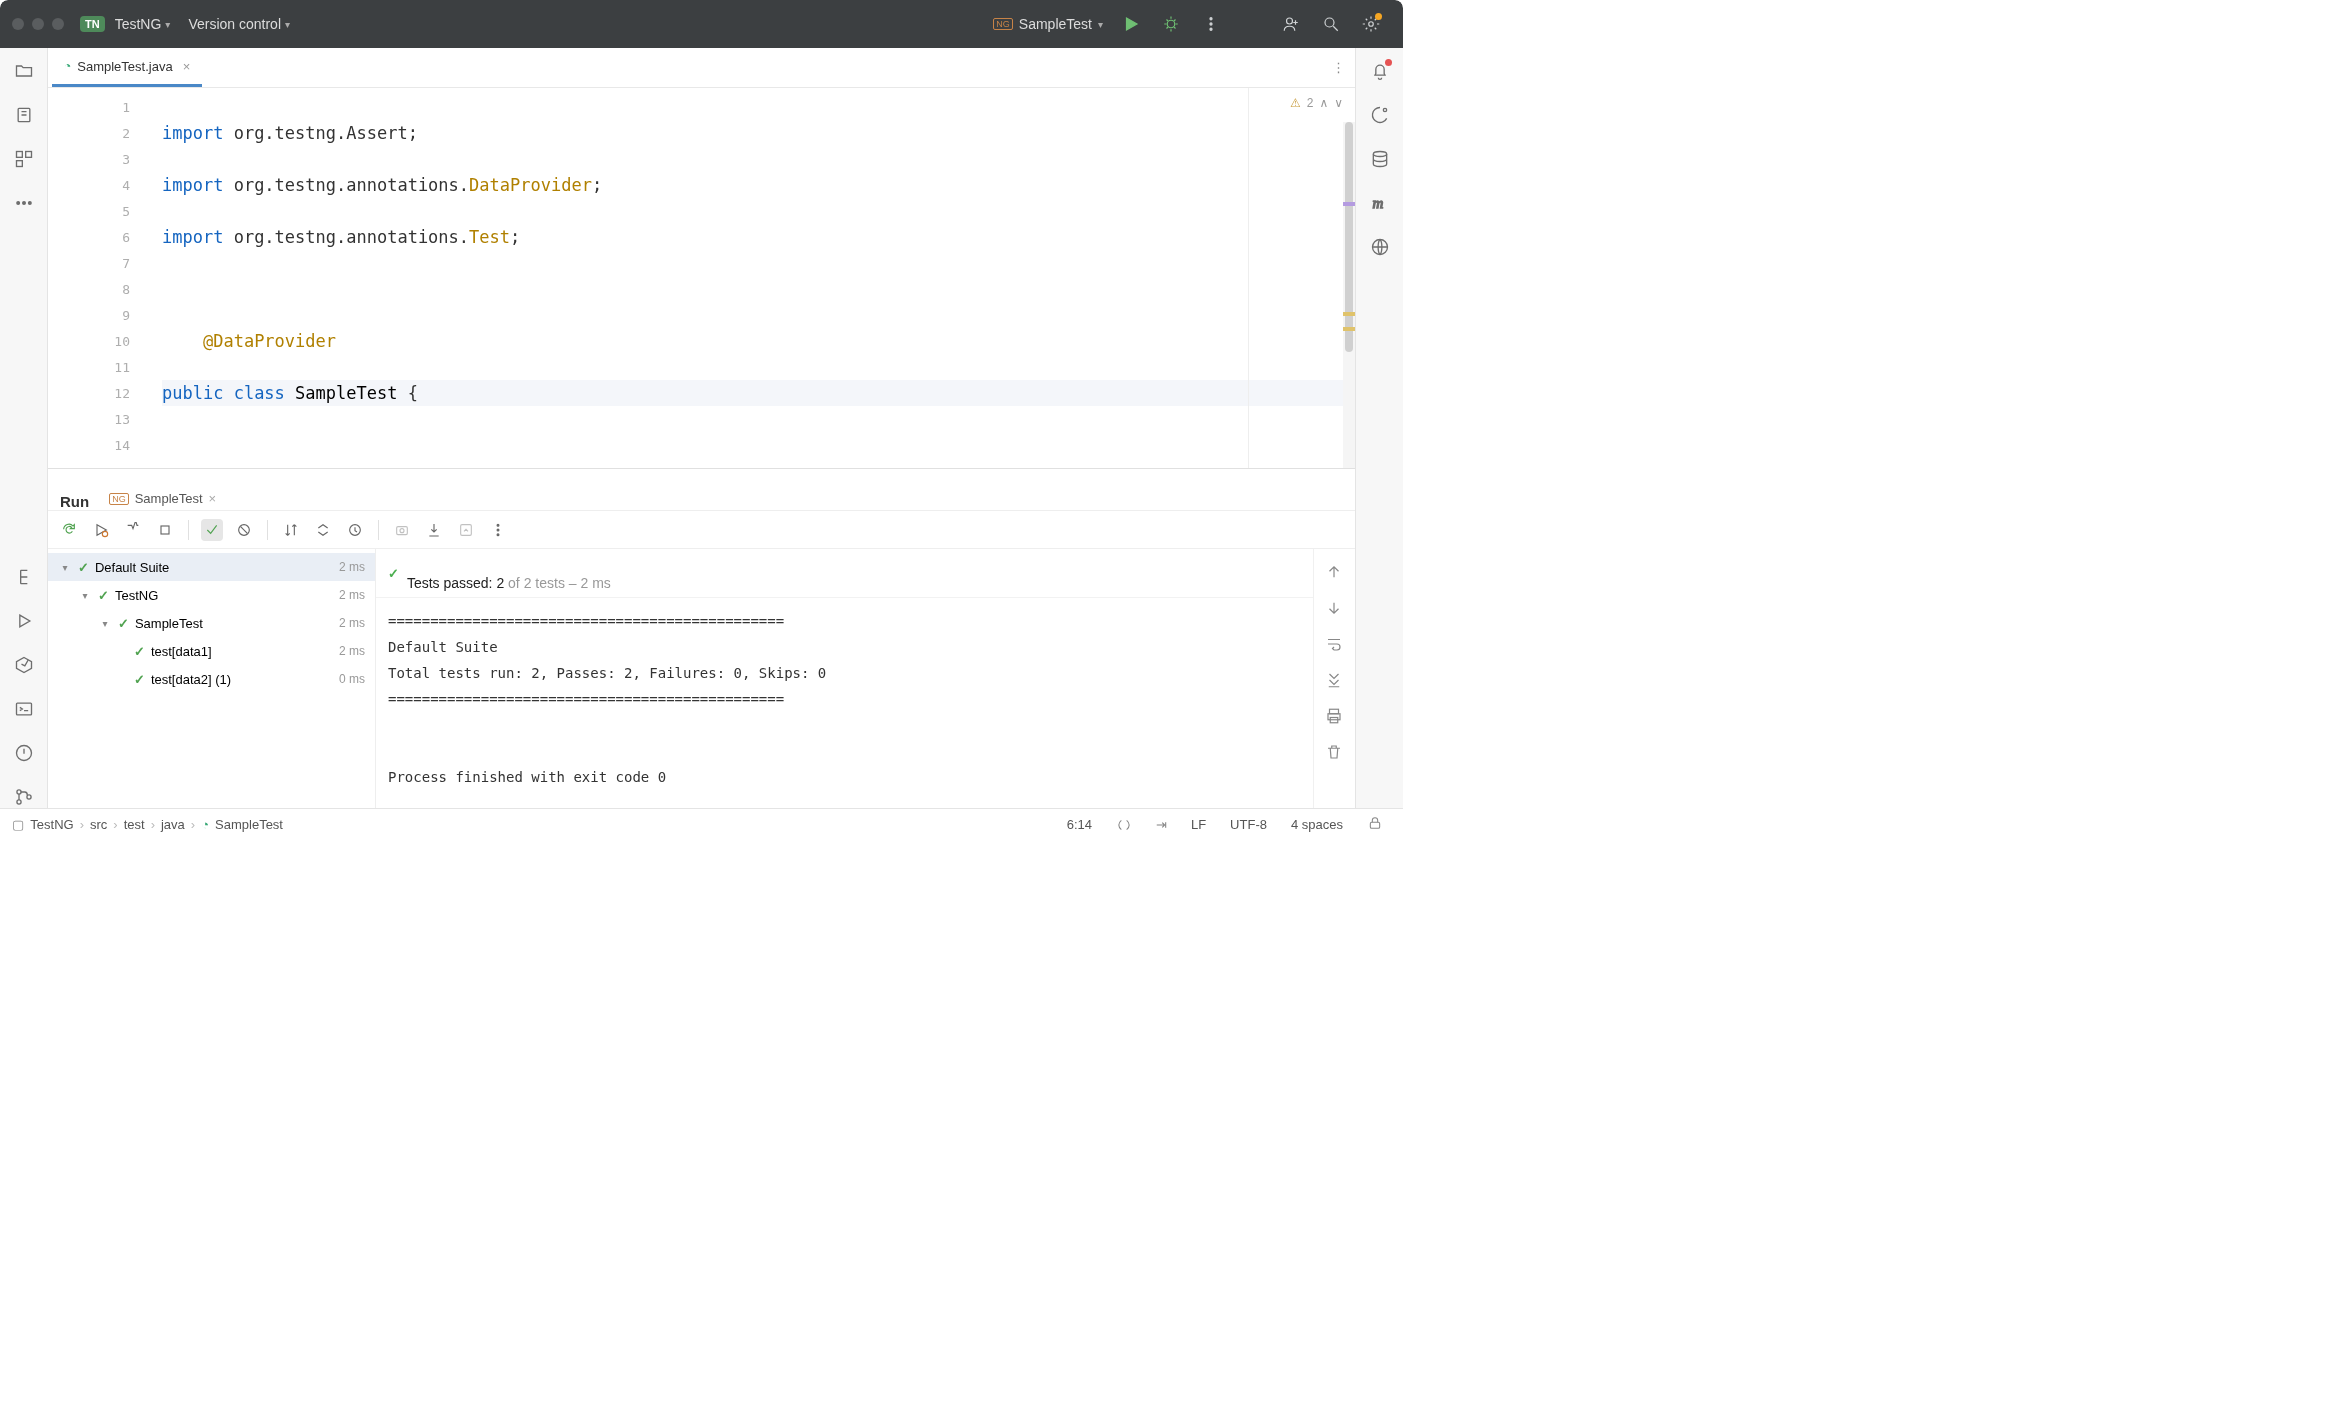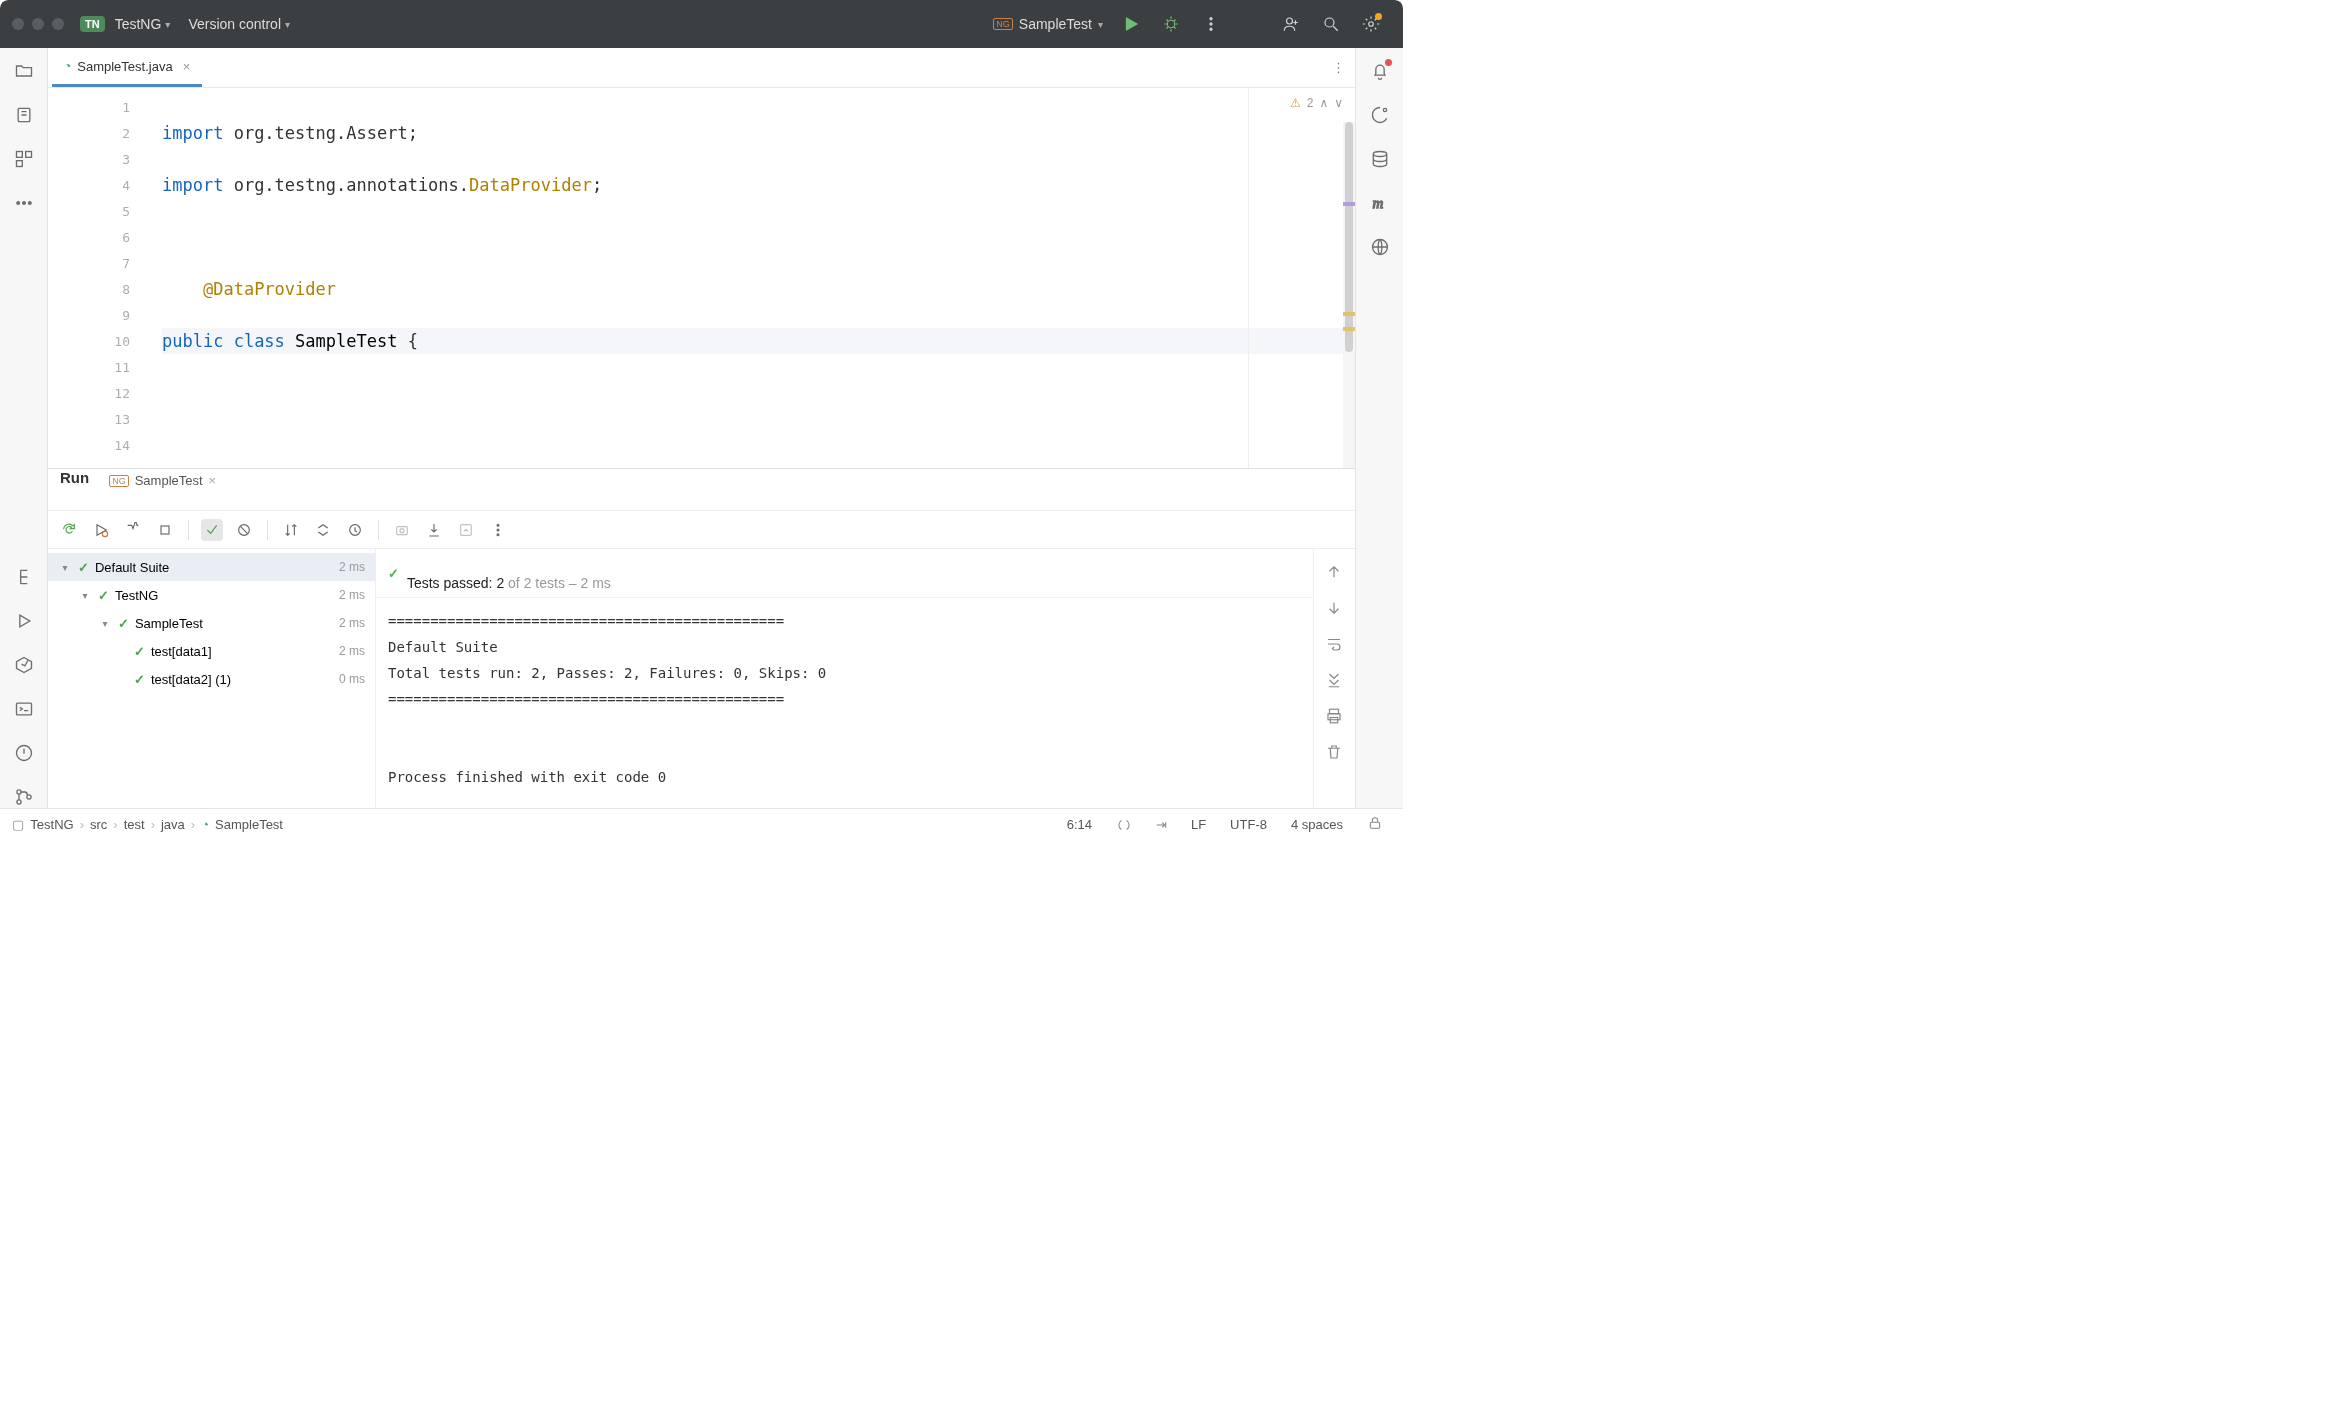--- a/index.html
+++ b/index.html
@@ -91,21 +91,21 @@
 .kw{color:#1565c0;} .ann{color:#b08000;} .name{color:#000;}
 
 .inspections { position:absolute; top:8px; right:12px; display:flex; align-items:center; gap:6px; color:#999; font-size:12px;}
 .inspections .warn{color:#c79a3a;}
 .scroll-track{position:absolute; right:0; top:34px; bottom:0; width:12px; background:#f5f5f5;}
 .scroll-mark{position:absolute; right:0; width:12px; height:4px;}
 .scroll-thumb{position:absolute; right:2px; width:8px; background:#d0d0d0; border-radius:4px;}
 .divider-v{position:absolute; top:0; bottom:0; width:1px; background:#eee; right:106px;}
 
 .run-panel { height: 340px; border-top:1px solid #e0e0e0; display:flex; flex-direction:column;}
-.run-tabs { height:42px; display:flex; align-items:flex-start; padding-left:12px; gap:12px; border-bottom:1px solid #eee;}
+.run-tabs { height:42px; display:flex; align-items:flex-end; padding-left:12px; gap:12px; border-bottom:1px solid #eee;}
 .run-tabs .rt-title{font-weight:600; font-size:15px;}
 .run-tabs .rt-config{display:flex;align-items:center;gap:6px;color:#555;padding:4px 8px;}
 .run-tabs .rt-config .ng-badge{font-size:9px;color:#c78347;border:1px solid #c78347;padding:0 2px;border-radius:2px;}
 .run-tabs .close{color:#aaa;cursor:pointer;}
 
 .run-toolbar { height:38px; display:flex; align-items:center; gap:10px; padding:0 10px; border-bottom:1px solid #eee;}
 .rtb-btn{width:22px;height:22px;display:flex;align-items:center;justify-content:center;cursor:pointer;color:#666;border-radius:4px;}
 .rtb-btn svg{width:16px;height:16px;fill:none;stroke:#666;stroke-width:1.7;}
 .rtb-btn.green svg{stroke:#51a351;}
 .rtb-btn.toggled{background:#e6e6e6;}
@@ -298,20 +298,21 @@
         <div class="ln">10</div>
         <div class="ln">11</div>
         <div class="ln">12</div>
         <div class="ln">13</div>
         <div class="ln">14</div>
       </div>
 
       <div class="code">
 <div class="line"><span class="kw">import</span><span> org.testng.Assert;</span></div>
 <div class="line"><span class="kw">import</span><span> org.testng.annotations.</span><span class="ann">DataProvider</span><span>;</span></div>
+<div class="line"><span class="kw">import</span><span> org.testng.annotations.</span><span class="ann">Test</span><span>;</span></div>
 <div class="line"></div>
 <div class="line">    <span class="ann">@DataProvider</span></div>
 <div class="line hl"><span class="kw">public</span><span class="kw"> class </span><span class="name">SampleTest</span><span> {</span></div>
 
 
 
 
 
 
 

